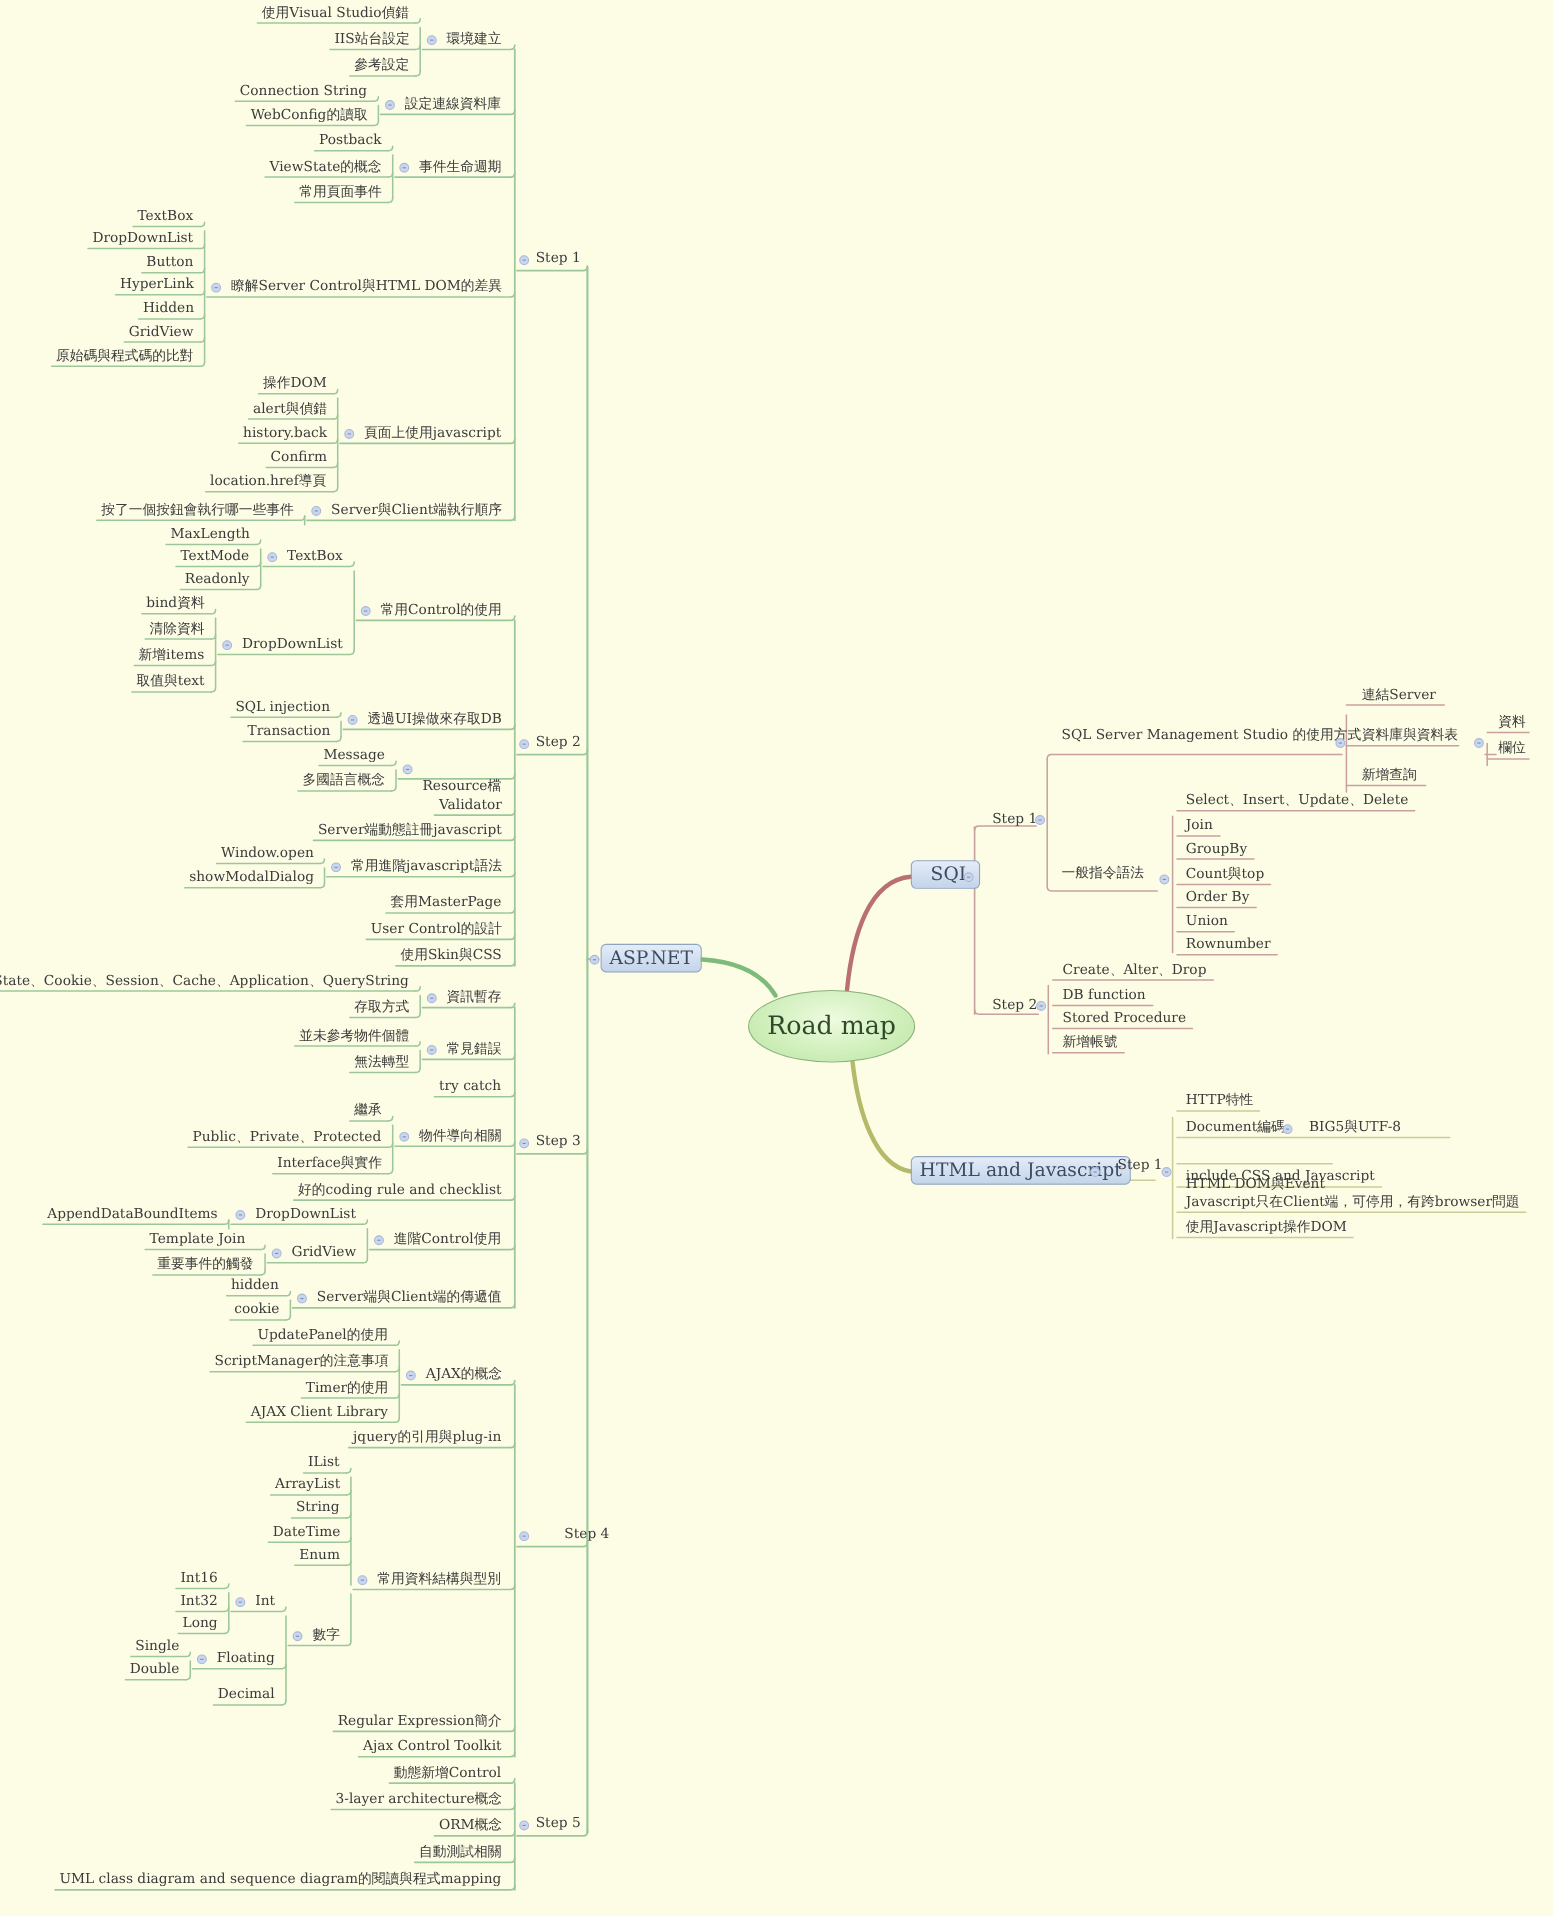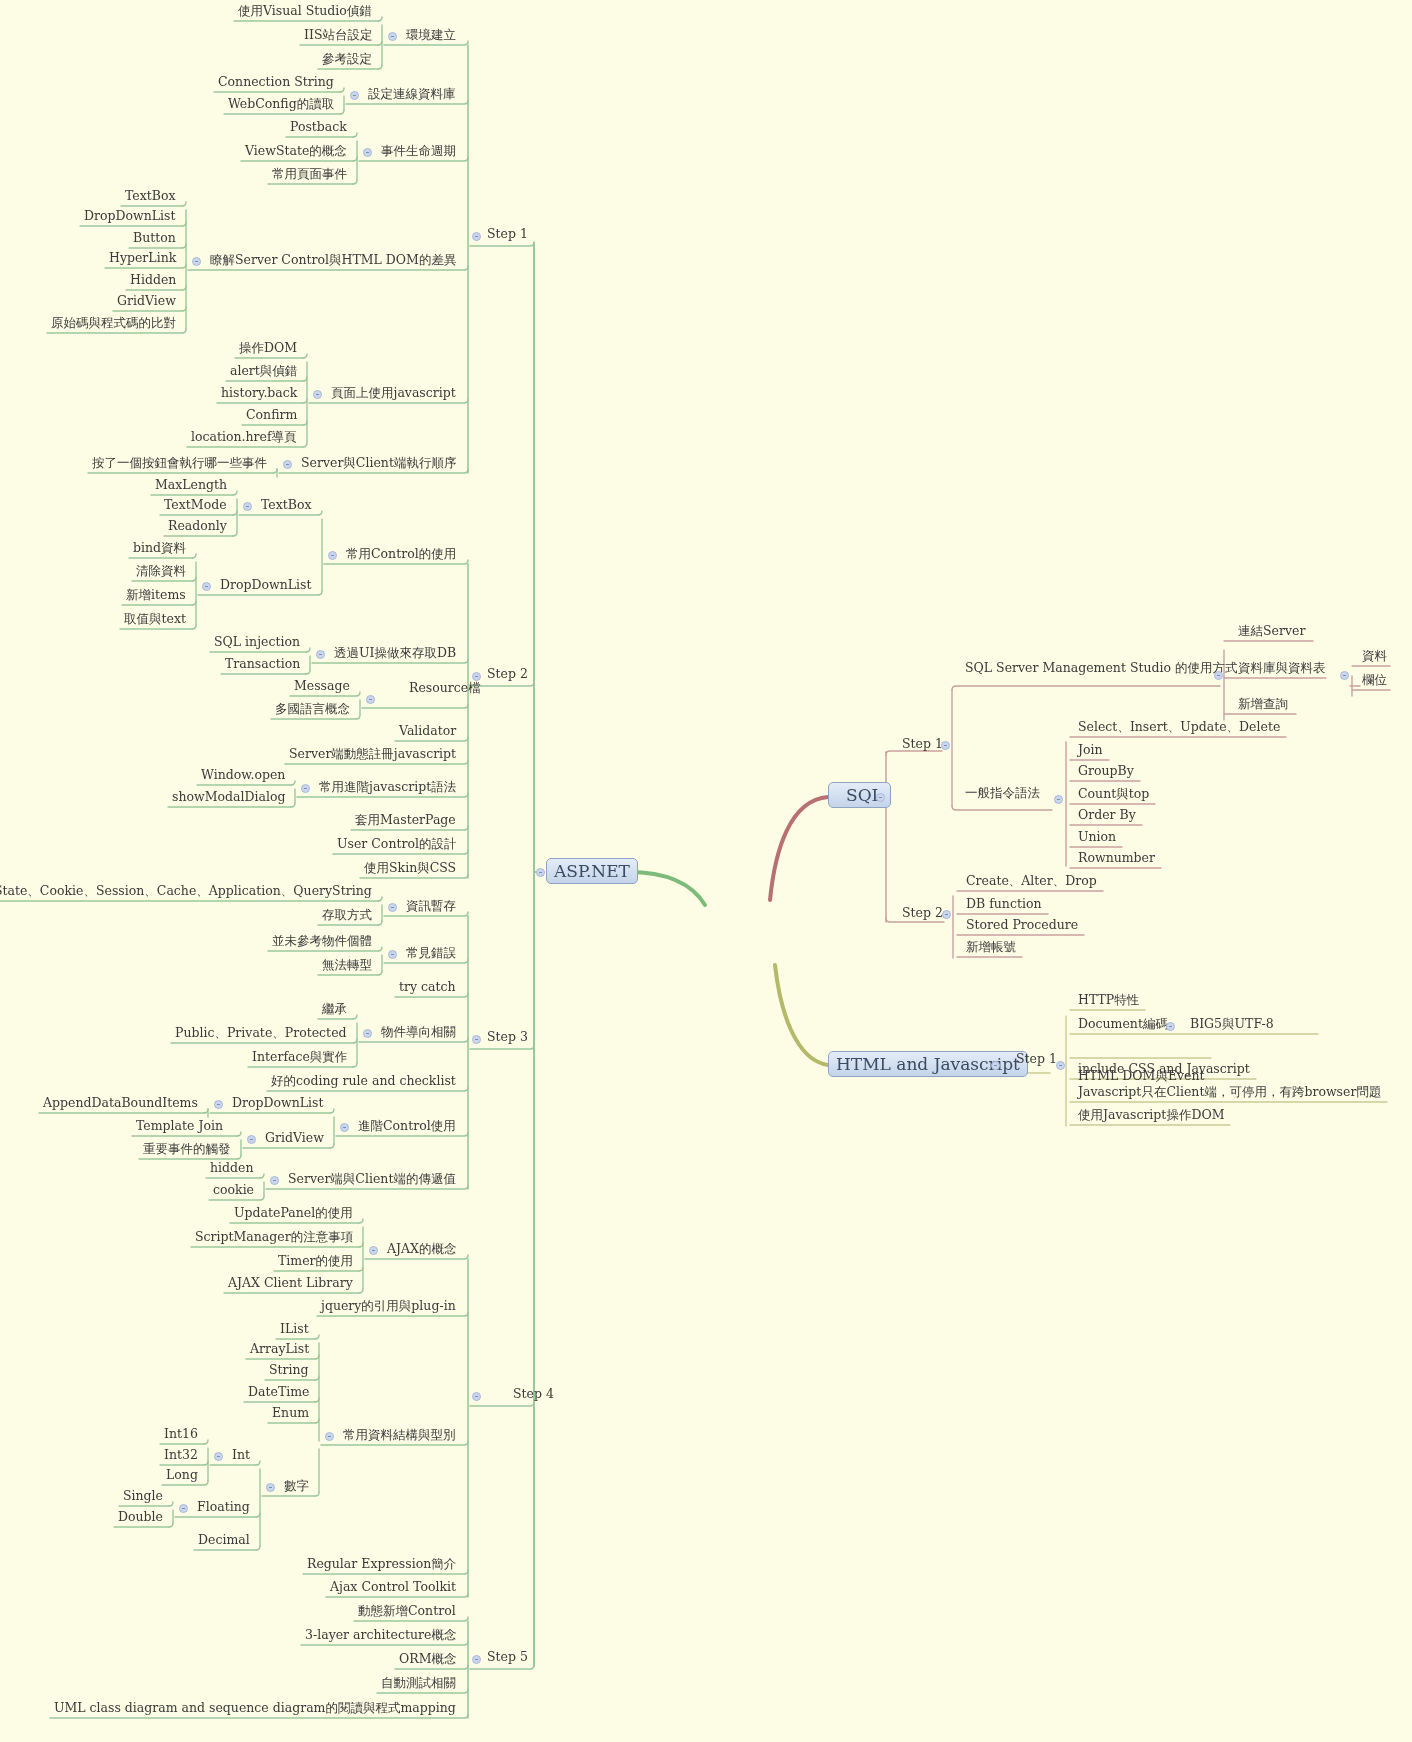--- a/index.html
+++ b/index.html
@@ -263,20 +263,23 @@
       <path d="M 1001 1066 Q 1005 1066 1006 1070 L 1008 1073 L 1050 1073" fill="none" stroke="#c9cc96" stroke-width="1.4" stroke-linecap="round"></path>
       <path d="M 1066 1016 L 1066 1126" fill="none" stroke="#c9cc96" stroke-width="1.4" stroke-linecap="round"></path>
       <path d="M 1070 1010 L 1145 1010" fill="none" stroke="#c9cc96" stroke-width="1.4" stroke-linecap="round"></path>
       <path d="M 1070 1034 L 1318 1034" fill="none" stroke="#c9cc96" stroke-width="1.4" stroke-linecap="round"></path>
       <path d="M 1070 1058 L 1211 1058" fill="none" stroke="#c9cc96" stroke-width="1.4" stroke-linecap="round"></path>
       <path d="M 1070 1079 L 1256 1079" fill="none" stroke="#c9cc96" stroke-width="1.4" stroke-linecap="round"></path>
       <path d="M 1070 1102 L 1387 1102" fill="none" stroke="#c9cc96" stroke-width="1.4" stroke-linecap="round"></path>
       <path d="M 1070 1125 L 1230 1125" fill="none" stroke="#c9cc96" stroke-width="1.4" stroke-linecap="round"></path>
     </svg>
 
+  <div class="central">
+    <span>Road map</span>
+  </div>
 
   <div class="main-topic" style="left:546px;top:858px;">
     <span>ASP.NET</span>
   </div>
   <div class="main-topic" style="left:828px;top:782px;padding-left:17px;">
     <span>SQL</span>
   </div>
   <div class="main-topic" style="left:828px;top:1051px;">
     <span>HTML and Javascript</span>
   </div>
@@ -328,21 +331,21 @@
     <div class="node" style="left: 220px; top: 577px;">DropDownList</div>
     <div class="toggle" style="left: 202px; top: 582px;"></div>
     <div class="node" style="left: 133px; top: 540px;">bind資料</div>
     <div class="node" style="left: 136px; top: 563px;">清除資料</div>
     <div class="node" style="left: 126px; top: 587px;">新增items</div>
     <div class="node" style="left: 124px; top: 611px;">取值與text</div>
     <div class="node" style="left: 334px; top: 645px;">透過UI操做來存取DB</div>
     <div class="toggle" style="left: 316px; top: 650px;"></div>
     <div class="node" style="left: 214px; top: 634px;">SQL injection</div>
     <div class="node" style="left: 225px; top: 656px;">Transaction</div>
-    <div class="node" style="left: 384px; top: 680px; margin-left: 25px;">Resource檔</div>
+    <div class="node" style="left: 384px; top: 706px;">Resource檔</div>
     <div class="toggle" style="left: 366px; top: 695px;"></div>
     <div class="node" style="left: 294px; top: 678px;">Message</div>
     <div class="node" style="left: 275px; top: 701px;">多國語言概念</div>
     <div class="node" style="left: 399px; top: 723px;">Validator</div>
     <div class="node" style="left: 289px; top: 746px;">Server端動態註冊javascript</div>
     <div class="node" style="left: 319px; top: 779px;">常用進階javascript語法</div>
     <div class="toggle" style="left: 301px; top: 784px;"></div>
     <div class="node" style="left: 201px; top: 767px;">Window.open</div>
     <div class="node" style="left: 172px; top: 789px;">showModalDialog</div>
     <div class="node" style="left: 355px; top: 812px; text-align: center;">套用MasterPage</div>

